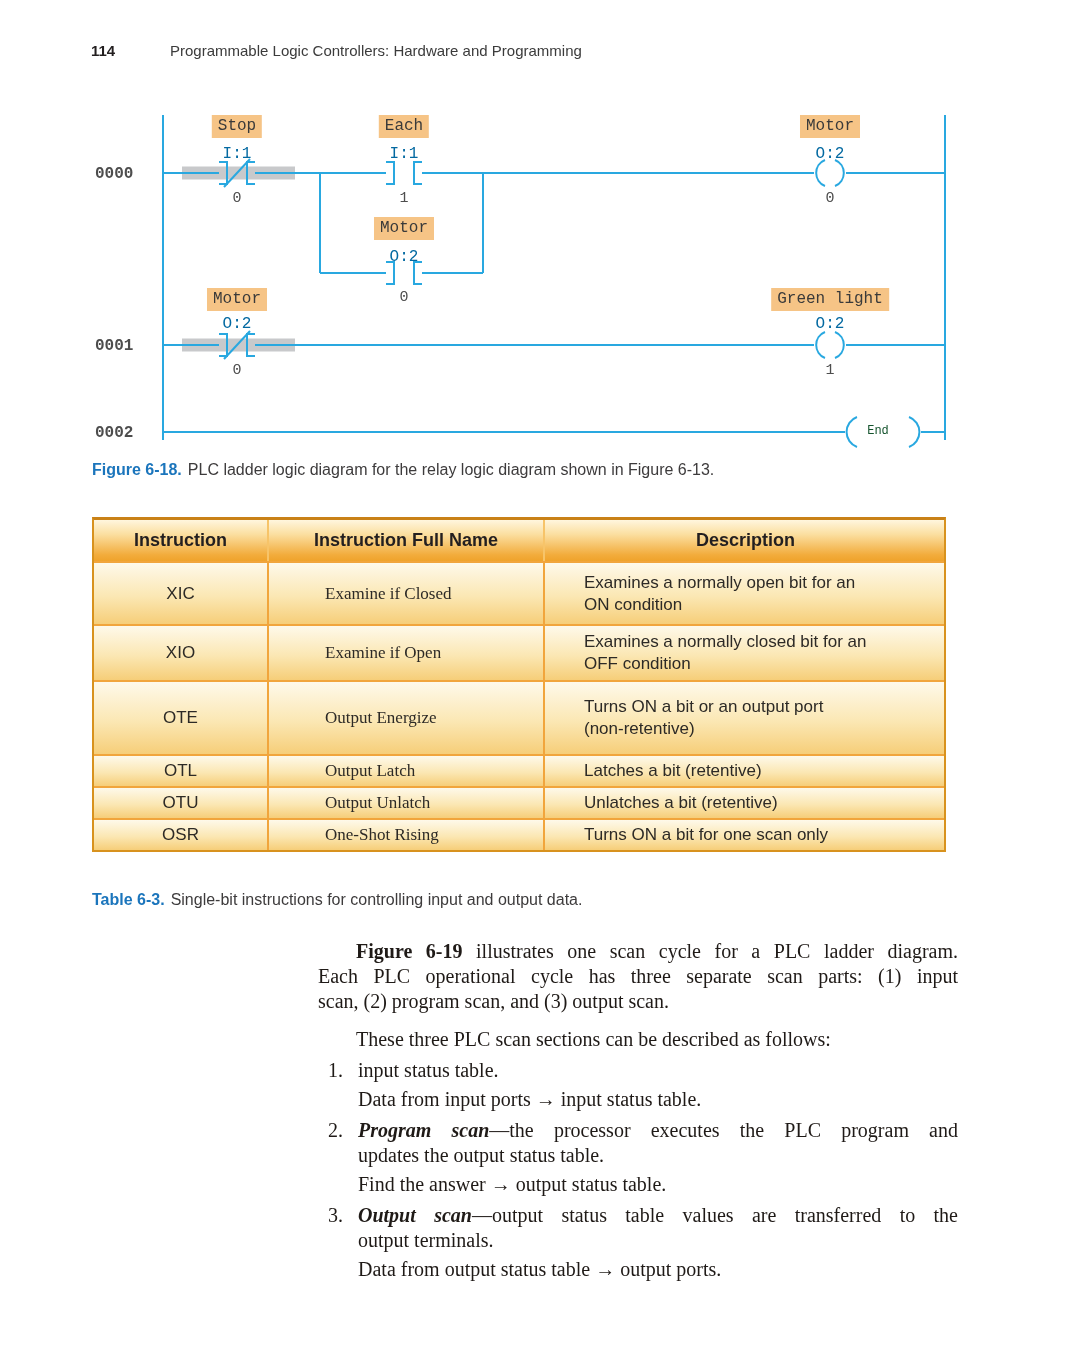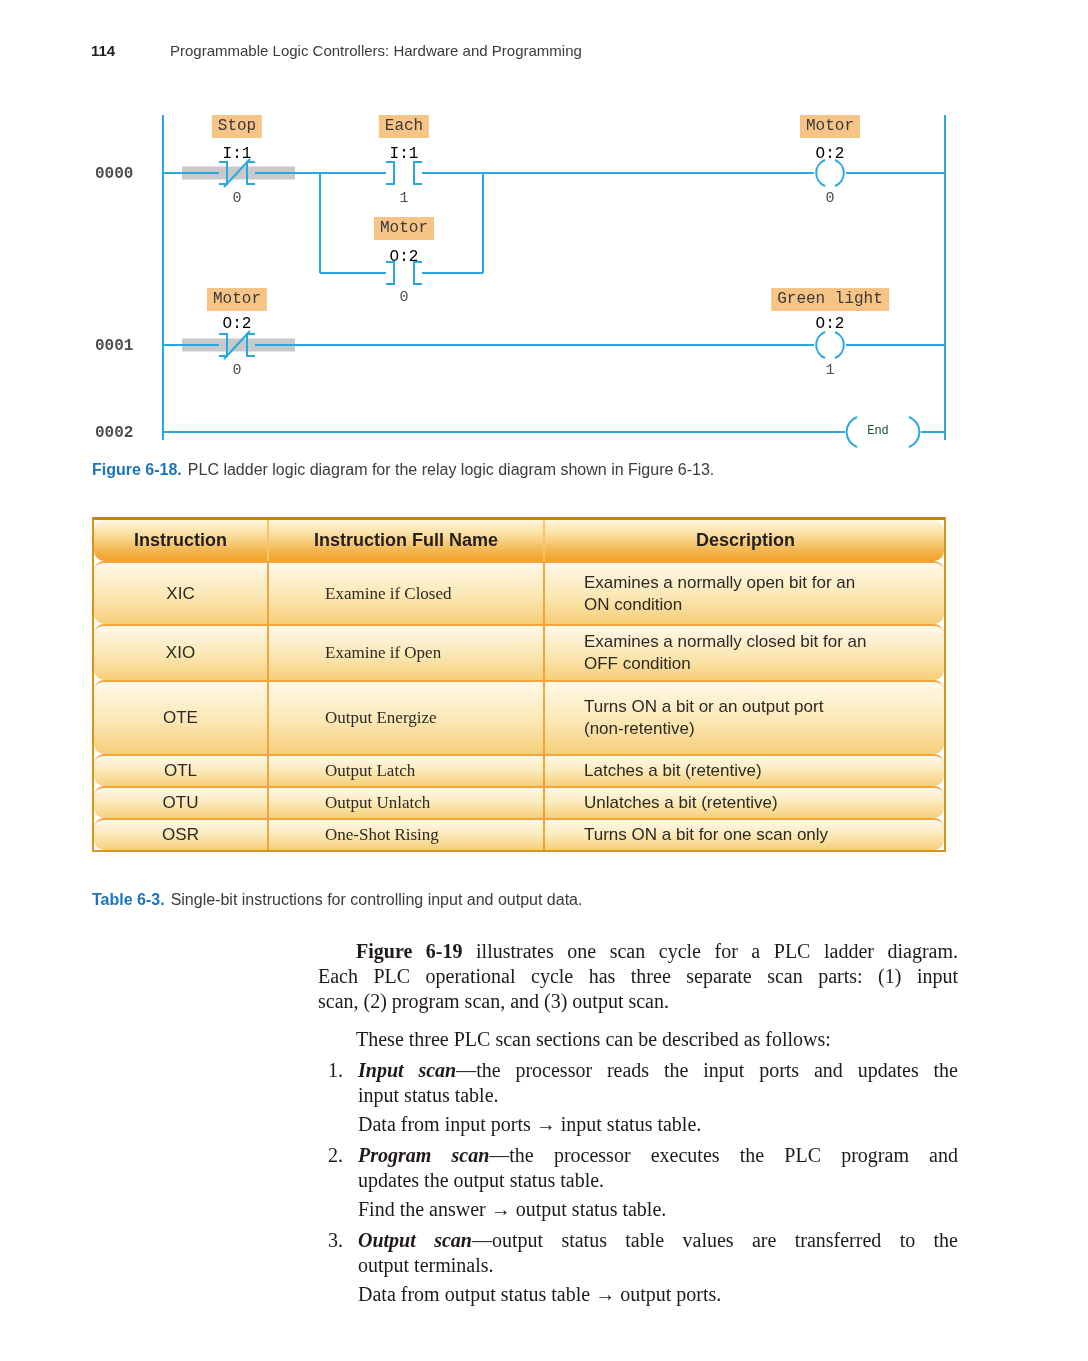--- a/index.html
+++ b/index.html
@@ -17,35 +17,35 @@
 
   
   .ladder-svg { left:85px; top:105px; }
   .mono { font-family:"Liberation Mono","DejaVu Sans Mono",monospace; }
   .rung-num { font-size:16px; color:#4d4d4d; left:95px;font-weight:bold; }
   .lad-label {
     background:#f6c486; color:#3a3a3a; font-size:16px;
     padding:2px 6px 3px 6px; white-space:nowrap;
     transform:translateX(-50%); display:inline-block;
   }
-  .lad-addr { font-size:16px; color:#000000; transform:translateX(-50%); white-space:nowrap; }
+  .lad-addr { font-size:16px; color:#0369a1; transform:translateX(-50%); white-space:nowrap; }
   .lad-bit  { font-size:15px; color:#4d4d4d; transform:translateX(-50%); }
   .end-text { font-size:12px; color:#14532d; transform:translateX(-50%); }
 
   
   .caption { left:92px; font-size:16px; color:#3d3b3c; }
   .cap-label { color:#1b75bc; font-weight:bold; margin-right:6px; }
 
   
   .itable {
     left:92px; top:517px; width:854px;
     border:2px solid #d8921e; border-top:3px solid #c98117;
     font-size:17px; color:#2d2a26;
   }
-  .trow { display:grid; grid-template-columns:173px 276px 403px;border-radius:10px; }
+  .trow { display:grid; grid-template-columns:173px 276px 403px; }
   .thead-row {
     height:41px;
     background:linear-gradient(180deg,#fff6de 0%,#fbdfa0 35%,#f2ac3c 85%,#efa32b 100%);
     font-weight:bold; font-size:18px; color:#231f20;
   }
   .tbody-row {
     background:linear-gradient(180deg,#fef9ea 0%,#fbe7b3 55%,#f6ce79 100%);
     border-top:2px solid #f1a53c;
   }
   .h63 { height:63px; } .h56 { height:56px; } .h58 { height:74px; } .h44 { height:32px; }
@@ -239,21 +239,20 @@
   <div>
     <div class="ind jl"><span class="b">Figure 6-19</span><span> illustrates one scan cycle for a PLC ladder diagram.</span></div>
     <div class="jl">Each PLC operational cycle has three separate scan parts: (1) input</div>
     <div>scan, (2) program scan, and (3) output scan.</div>
   </div>
 
   <div class="ind p2">These three PLC scan sections can be described as follows:</div>
 
   <div class="li">
     <span class="num">1.</span>
-    <div class="jl"><span class="bi">Input scan</span><span>—the processor reads the input ports and updates the</span></div>
     <div>input status table.</div>
   </div>
   <div class="note">Data from input ports → input status table.</div>
 
   <div class="li">
     <span class="num">2.</span>
     <div class="jl"><span class="bi">Program scan</span><span>—the processor executes the PLC program and</span></div>
     <div>updates the output status table.</div>
   </div>
   <div class="note">Find the answer → output status table.</div>

